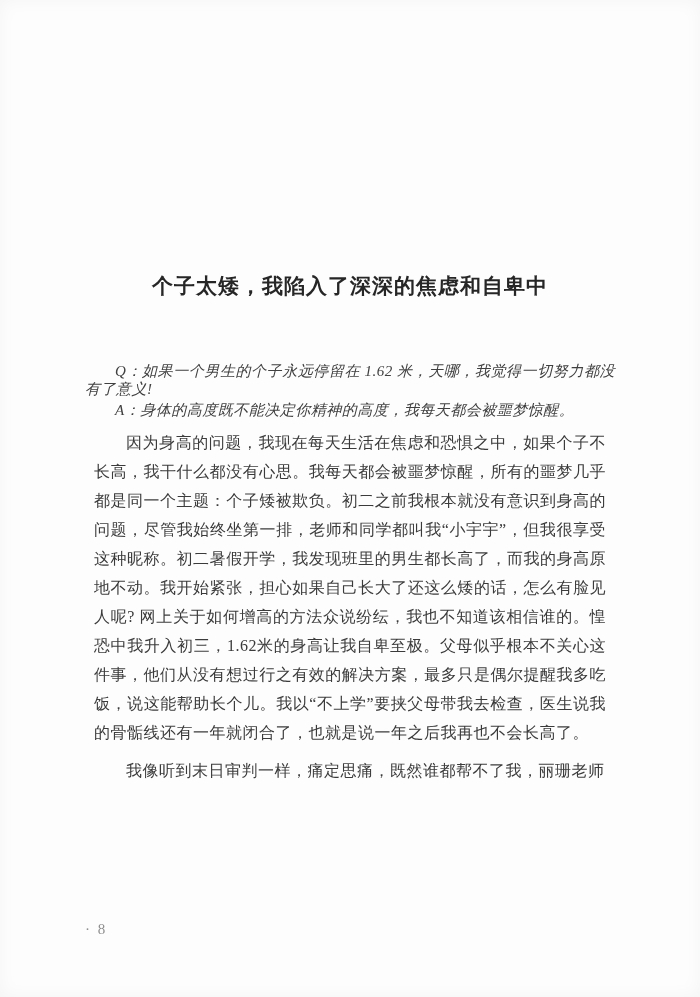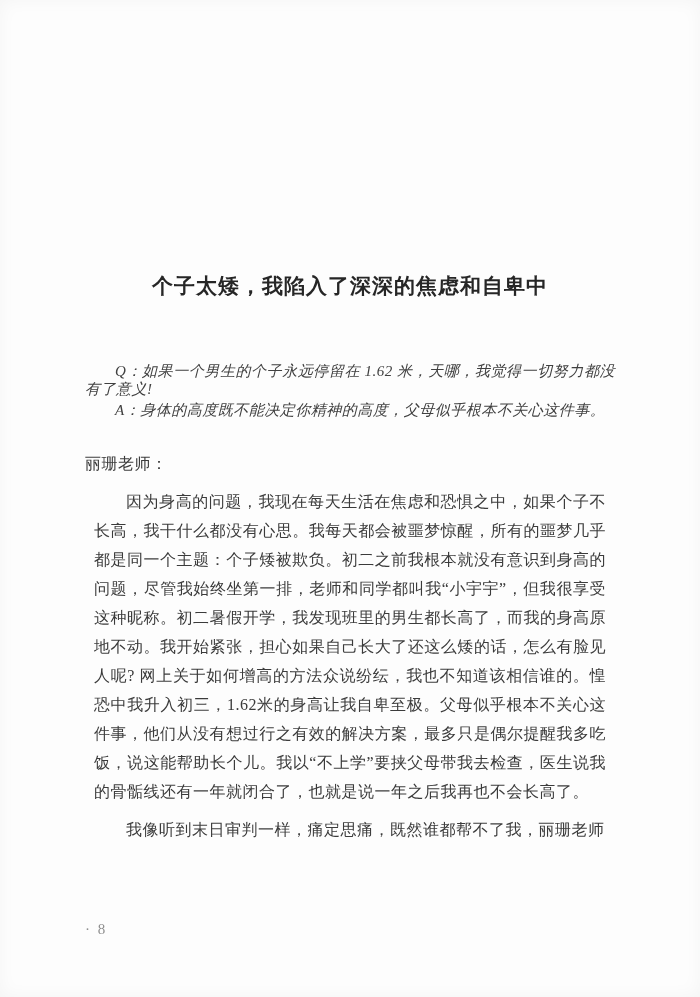--- a/index.html
+++ b/index.html
@@ -67,22 +67,21 @@
   }
 </style>
 </head>
 <body>
 
 <div class="page">
   <h1 class="title">个子太矮，我陷入了深深的焦虑和自卑中</h1>
 
   <p class="qa q">Q：如果一个男生的个子永远停留在 1.62 米，天哪，我觉得一切努力都没有了意义!</p>
 
-  <p class="qa a">A：身体的高度既不能决定你精神的高度，父母似乎根本不关心这件事。</p>
+  <p class="qa a">A：身体的高度既不能决定你精神的高度，我每天都会被噩梦惊醒。</p>
 
-  <p class="salutation">丽珊老师：</p>
 
   <p class="body-para">因为身高的问题，我现在每天生活在焦虑和恐惧之中，如果个子不长高，我干什么都没有心思。我每天都会被噩梦惊醒，所有的噩梦几乎都是同一个主题：个子矮被欺负。初二之前我根本就没有意识到身高的问题，尽管我始终坐第一排，老师和同学都叫我“小宇宇”，但我很享受这种昵称。初二暑假开学，我发现班里的男生都长高了，而我的身高原地不动。我开始紧张，担心如果自己长大了还这么矮的话，怎么有脸见人呢? 网上关于如何增高的方法众说纷纭，我也不知道该相信谁的。惶恐中我升入初三，1.62米的身高让我自卑至极。父母似乎根本不关心这件事，他们从没有想过行之有效的解决方案，最多只是偶尔提醒我多吃饭，说这能帮助长个儿。我以“不上学”要挟父母带我去检查，医生说我的骨骺线还有一年就闭合了，也就是说一年之后我再也不会长高了。</p>
 
   <p class="body-para">我像听到末日审判一样，痛定思痛，既然谁都帮不了我，丽珊老师</p>
 
   <div class="page-number">· 8</div>
 </div>
 
 </body></html>

